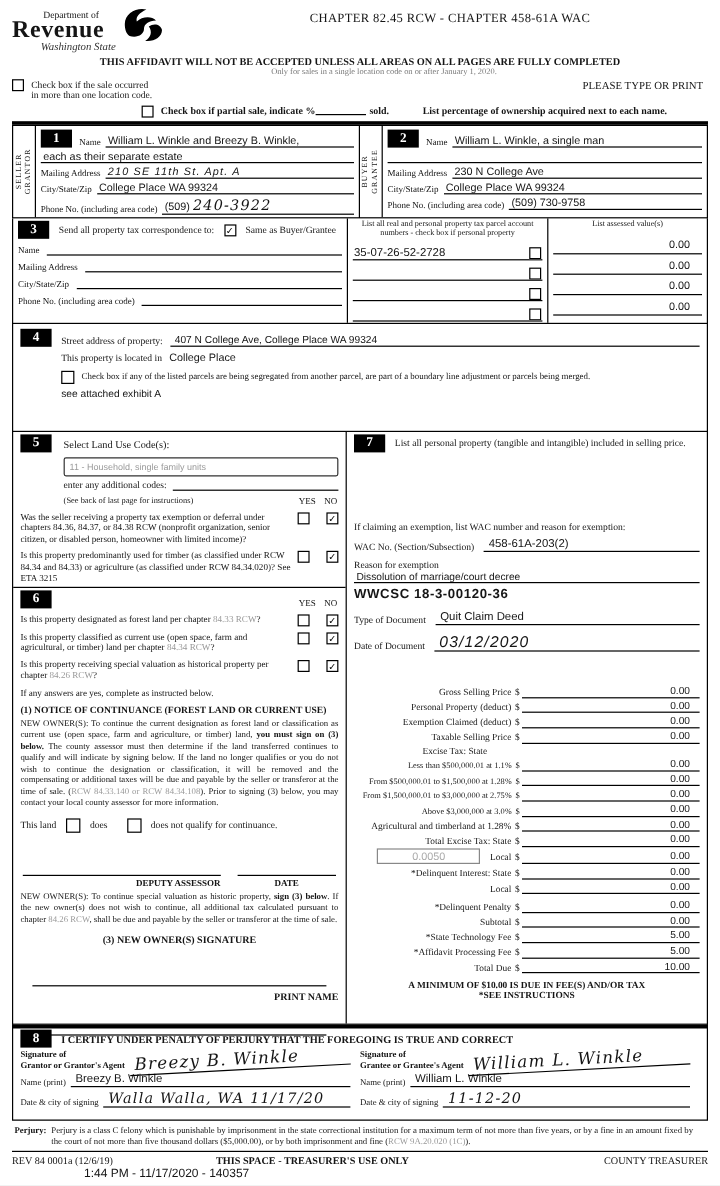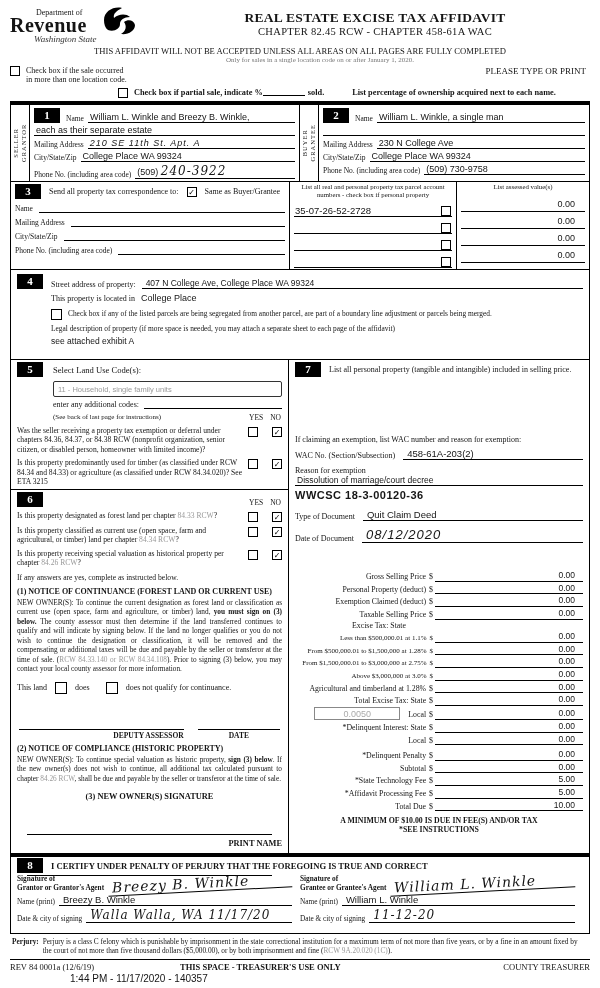--- a/index.html
+++ b/index.html
@@ -20,21 +20,21 @@
   .hdr{display:flex;height:54px}
   .logo{width:150px;position:relative;padding-top:4px}
   .logo .dept{font-size:8px;margin-left:26px}
   .logo .rev{font-size:20px;font-weight:bold;letter-spacing:.5px;line-height:17px}
   .logo .wa{font-size:9px;font-style:italic;margin-left:24px;color:#333}
   .logo svg{position:absolute;left:92px;top:2px}
   .hdr-c{flex:1;text-align:center;padding-top:6px}
   .hdr-c .t1{font-size:13.5px;font-weight:bold;letter-spacing:.3px}
   .hdr-c .t2{font-size:10.5px;letter-spacing:.3px}
   .hdr-r{width:118px;font-size:8.5px;text-align:left;padding-top:8px;line-height:1.3}
-  .notice{text-align:center;font-size:8.6px;font-weight:normal;margin-top:-12px}
+  .notice{text-align:center;font-size:8.6px;font-weight:bold;margin-top:-12px}
   .subnotice{text-align:center;font-size:7px;color:#777;margin-left:40px}
   .preline1{display:flex;font-size:8px;margin-top:2px}
   .preline1 .lft{width:330px;display:flex;gap:6px}
   .preline1 .rgt{flex:1;text-align:right;font-size:9px;padding-right:4px}
   .preline2{display:flex;font-size:8.3px;font-weight:bold;margin-top:4px}
   .blank40{display:inline-block;width:42px;border-bottom:1px solid #000;height:8px}
   
   .parties{display:flex;margin-top:3px;border-top:3px solid #000}
   .party{width:50%;border:1.5px solid #000;display:flex}
   .party+.party{border-left:none}
@@ -103,21 +103,20 @@
     <div class="logo">
       <div class="dept">Department of</div>
       <div class="rev">Revenue</div>
       <div class="wa">Washington State</div>
       <svg width="34" height="30" viewBox="0 0 34 30">
         <path d="M2 14 C2 5 12 0 20 2 C14 5 11 8 12 12 C16 8 24 7 28 11 C22 11 18 14 18 18 C18 23 12 26 6 24 C3 22 2 18 2 14 Z" fill="#000"></path>
         <path d="M22 16 C26 13 32 14 33 19 C33 25 26 29 19 28 C24 25 25 20 22 16 Z" fill="#000"></path>
       </svg>
     </div>
     <div class="hdr-c">
-      <div class="t1">REAL ESTATE EXCISE TAX AFFIDAVIT</div>
       <div class="t2">CHAPTER 82.45 RCW - CHAPTER 458-61A WAC</div>
     </div>
   </div>
   <div class="notice">THIS AFFIDAVIT WILL NOT BE ACCEPTED UNLESS ALL AREAS ON ALL PAGES ARE FULLY COMPLETED</div>
   <div class="subnotice">Only for sales in a single location code on or after January 1, 2020.</div>
 
   <div class="preline1">
     <div class="lft">
       <span class="cb"></span>
       <span>
@@ -259,23 +258,20 @@
       <span style="padding-right:6px">Street address of property:</span>
       <span class="sans ul" style="flex:1;font-size:8.5px;padding:0 4px">407 N College Ave, College Place WA 99324</span>
     </div>
     <div class="row" style="margin-top:4px">
       <span style="margin-left:34px;padding-right:6px">This property is located in</span>
       <span class="sans" style="font-size:9px">College Place</span>
     </div>
     <div class="row" style="margin-top:6px;align-items:flex-start">
       <span class="cb" style="margin-left:34px;margin-right:6px;width:11px;height:11px"></span>
       <span style="font-size:7.4px;flex:1">Check box if any of the listed parcels are being segregated from another parcel, are part of a boundary line adjustment or parcels being merged.</span>
-    </div>
-    <div class="row" style="margin-top:4px">
-      <span style="font-size:7.4px;margin-left:34px">Legal description of property (if more space is needed, you may attach a separate sheet to each page of the affidavit)</span>
     </div>
     <div class="row" style="margin-top:3px">
       <span class="sans" style="font-size:8.5px;margin-left:34px">see attached exhibit A</span>
     </div>
   </div>
 
   <div class="cols">
     <div class="colL">
 
       <div class="s5">
@@ -355,21 +351,20 @@
           <span>does not qualify for continuance.</span>
         </div>
         <div style="display:flex;gap:14px;margin-top:22px;padding:0 2px">
           <span class="sigline" style="flex:2"></span>
           <span class="sigline" style="flex:1"></span>
         </div>
         <div style="display:flex;gap:14px;font-size:7.5px;font-weight:bold;padding:1px 2px 0 2px">
           <span style="flex:2;text-align:right">DEPUTY ASSESSOR</span>
           <span style="flex:1;text-align:center">DATE</span>
         </div>
-        <div style="font-size:8px;font-weight:bold;margin-top:4px">(2) NOTICE OF COMPLIANCE (HISTORIC PROPERTY)</div>
         <div class="bodytxt">
           <span>NEW OWNER(S): To continue special valuation as historic property, </span><span class="b">sign (3) below</span><span>. If the new owner(s) does not wish to continue, all additional tax calculated pursuant to chapter </span><span class="gray">84.26 RCW</span><span>, shall be due and payable by the seller or transferor at the time of sale.</span>
         </div>
         <div style="text-align:center;font-size:8.4px;font-weight:bold;margin-top:9px">(3) NEW OWNER(S) SIGNATURE</div>
         <div class="sigline" style="margin:20px 10px 0 10px"></div>
         <div style="text-align:right;font-size:8.4px;font-weight:bold;margin-top:4px">PRINT NAME</div>
         <div class="sigline" style="margin:14px 10px 0 10px"></div>
       </div>
     </div>
 
@@ -388,21 +383,21 @@
         <span>Reason for exemption</span>
       </div>
       <div class="sans ul" style="font-size:8.5px;padding:0 2px">Dissolution of marriage/court decree</div>
       <div class="sans b" style="font-size:11px;margin-top:3px;letter-spacing:.5px">WWCSC 18-3-00120-36</div>
       <div class="doc-row" style="margin-top:8px">
         <span style="padding-right:8px">Type of Document</span>
         <span class="fill">Quit Claim Deed</span>
       </div>
       <div class="doc-row" style="margin-top:6px">
         <span style="padding-right:8px">Date of Document</span>
-        <span class="fill hand" style="font-size:13px">08/12/2020</span>
+        <span class="fill hand" style="font-size:13px">03/12/2020</span>
       </div>
       <div style="height:26px"></div>
       <div class="fee-row">
           <span>Gross Selling Price</span>
           <span class="dollar">$</span>
           <span class="fv">0.00</span>
         </div>
       <div class="fee-row">
           <span>Personal Property (deduct)</span>
           <span class="dollar">$</span>

